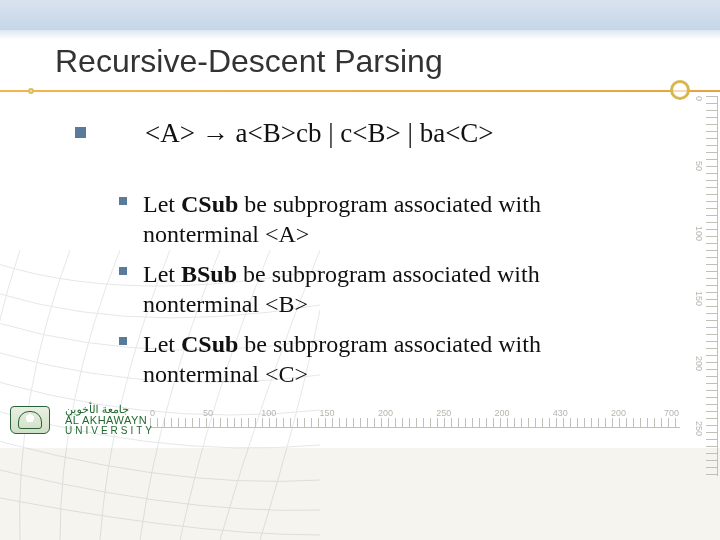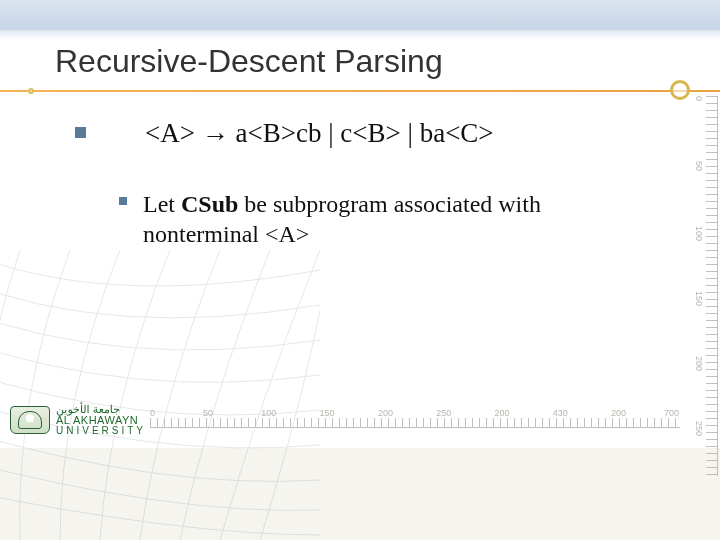--- a/index.html
+++ b/index.html
@@ -160,21 +160,21 @@
     width: 360px; height: 290px;
     opacity: 0.18;
     pointer-events: none;
   }
   
   .logo {
     position: absolute;
     left: 10px; bottom: 12px;
     display: flex;
     align-items: center;
-    gap: 6px;
+    gap: 15px;
     font-family: Arial, sans-serif;
   }
   .logo .emblem {
     width: 40px; height: 28px;
     border: 1px solid #2a613a;
     border-radius: 4px 4px 6px 6px;
     background: linear-gradient(#e9efe0,#cfe0c6);
     display: flex; align-items: center; justify-content: center;
   }
   .logo .emblem::before {
@@ -236,21 +236,33 @@
 
     <div class="L2wrap">
 
       <div class="L2">
         <div class="blt"></div>
         <div class="body">
           <span>Let </span><span class="bold">CSub</span><span> be subprogram associated with nonterminal </span><span>&lt;A&gt;</span>
         </div>
       </div>
 
-
+      <div class="L2">
+        <div class="blt"></div>
+        <div class="body">
+          <span>Let </span><span class="bold">BSub</span><span> be subprogram associated with nonterminal </span><span>&lt;B&gt;</span>
+        </div>
+      </div>
+
+      <div class="L2">
+        <div class="blt"></div>
+        <div class="body">
+          <span>Let </span><span class="bold">CSub</span><span> be subprogram associated with nonterminal </span><span>&lt;C&gt;</span>
+        </div>
+      </div>
 
     </div>
   </div>
 
   <div class="ruler-v">
     <div class="ticks"></div>
     <div class="lab" style="top:0px">0</div>
     <div class="lab" style="top:65px">50</div>
     <div class="lab" style="top:130px">100</div>
     <div class="lab" style="top:195px">150</div>

